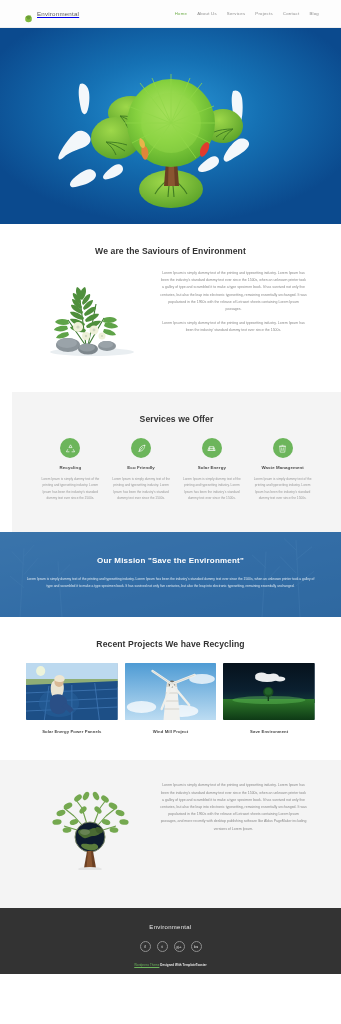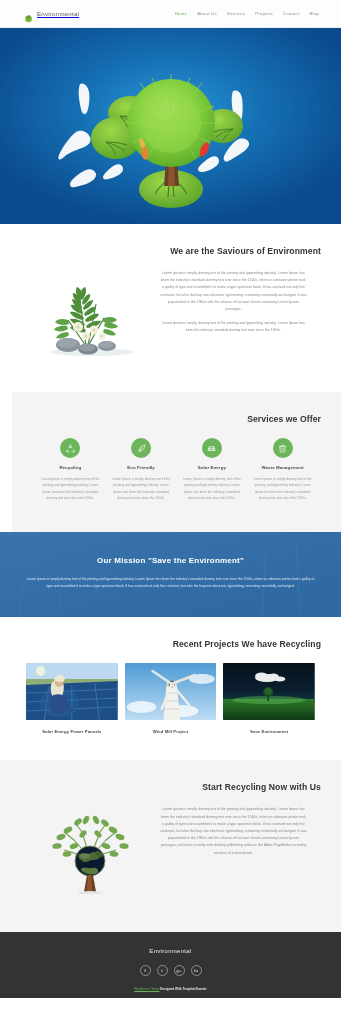--- a/index.html
+++ b/index.html
@@ -46,21 +46,21 @@
     height: 196px;
     background:
       radial-gradient(ellipse 62% 55% at 50% 42%, #1b85c9 0%, #1671b5 34%, #0f5aa0 62%, #0b4a8e 100%);
     overflow: hidden;
   }
   .hero-art { position: absolute; left: 0; top: 0; width: 341px; height: 196px; }
 
   
   .section { padding: 22px 20px 24px; }
   .sec-title {
-    text-align: right;
+    text-align: center;
     font-size: 8.6px;
     font-weight: 700;
     color: #333;
     letter-spacing: .1px;
     margin-bottom: 14px;
   }
   .body-text {
     font-size: 3.5px;
     line-height: 2.05;
     color: #8a8a8a;
@@ -456,21 +456,20 @@
           <ellipse cx="49.4" cy="29" rx="5.6" ry="5" fill="#184b20"></ellipse>
           <ellipse cx="49.4" cy="28.4" rx="4" ry="3.4" fill="#23642a"></ellipse>
         </svg>
         <div class="proj-name">Save Environment</div>
       </div>
 
     </div>
   </div>
 
   <div class="section recycle">
-    <div class="sec-title">Start Recycling Now with Us</div>
     <div class="rec-row">
       <div class="rec-img">
         <svg viewBox="0 0 112 88" width="112" height="88">
           <g stroke="#6f9e4e" stroke-width="1.1" fill="none">
             <path d="M56 52 L40 34 M56 52 L72 34 M56 52 L30 44 M56 52 L82 44 M56 52 L48 26 M56 52 L66 26"></path>
             <path d="M40 34 L30 26 M72 34 L82 26 M48 26 L42 18 M66 26 L72 18"></path>
           </g>
           <g fill="#74a84f">
             <ellipse cx="34" cy="24" rx="4.6" ry="2.8" transform="rotate(-28 34 24)"></ellipse>
             <ellipse cx="27" cy="31" rx="4.6" ry="2.8" transform="rotate(-18 27 31)"></ellipse>

